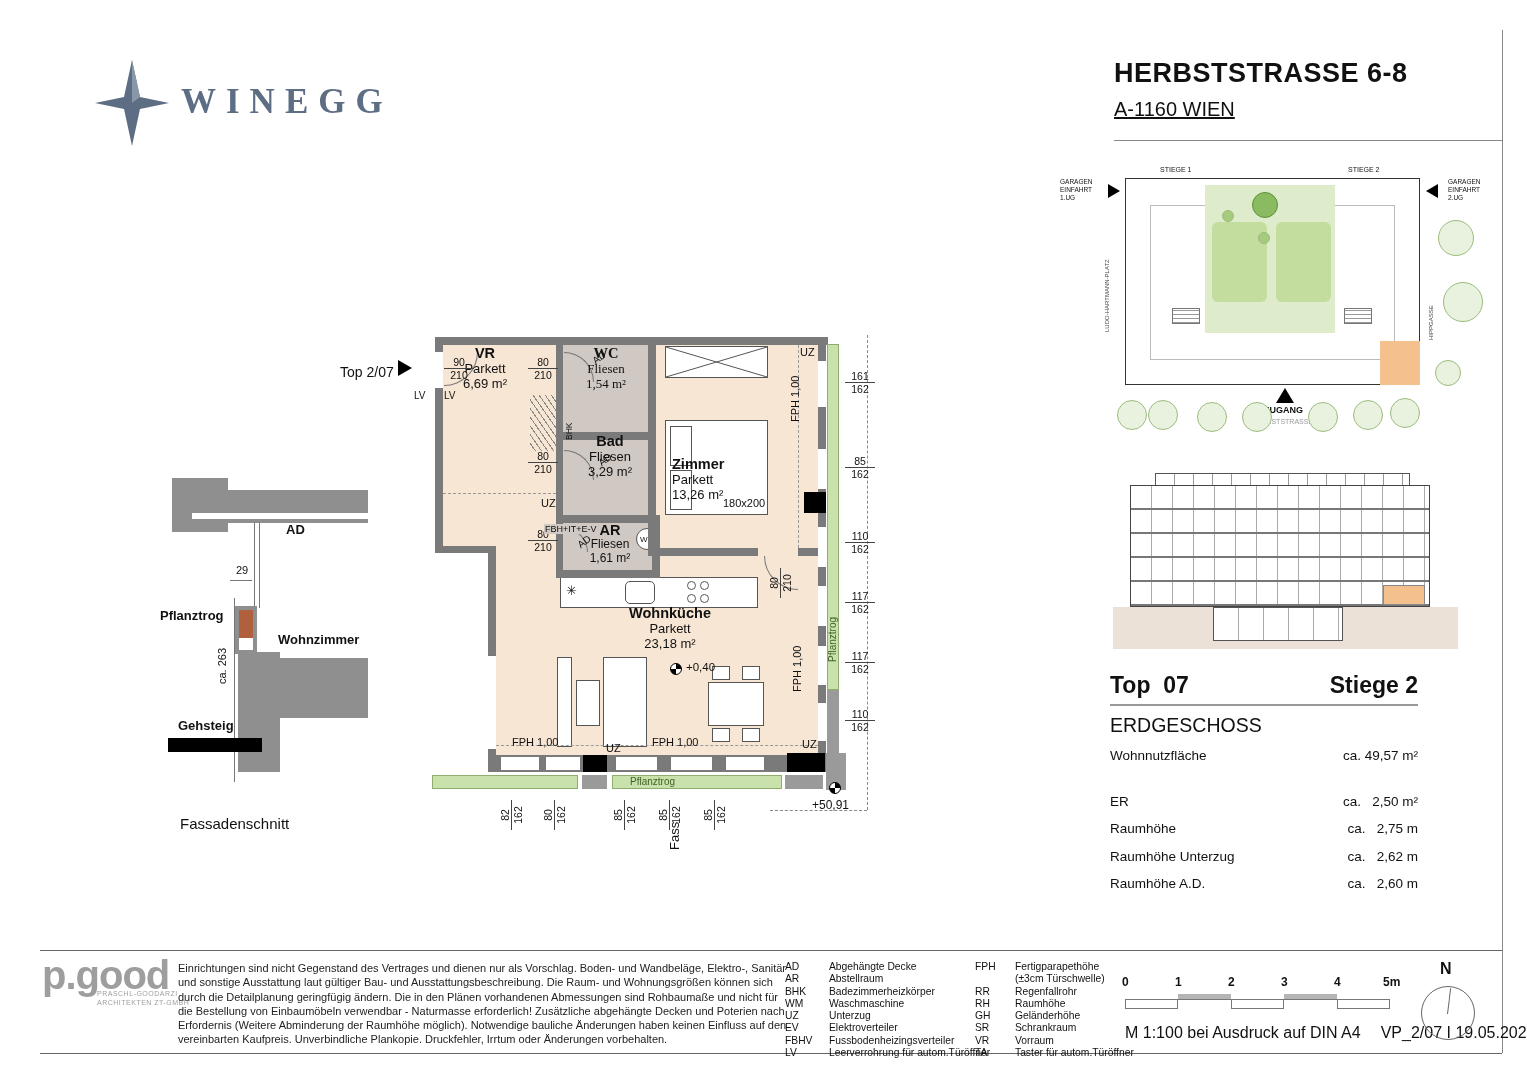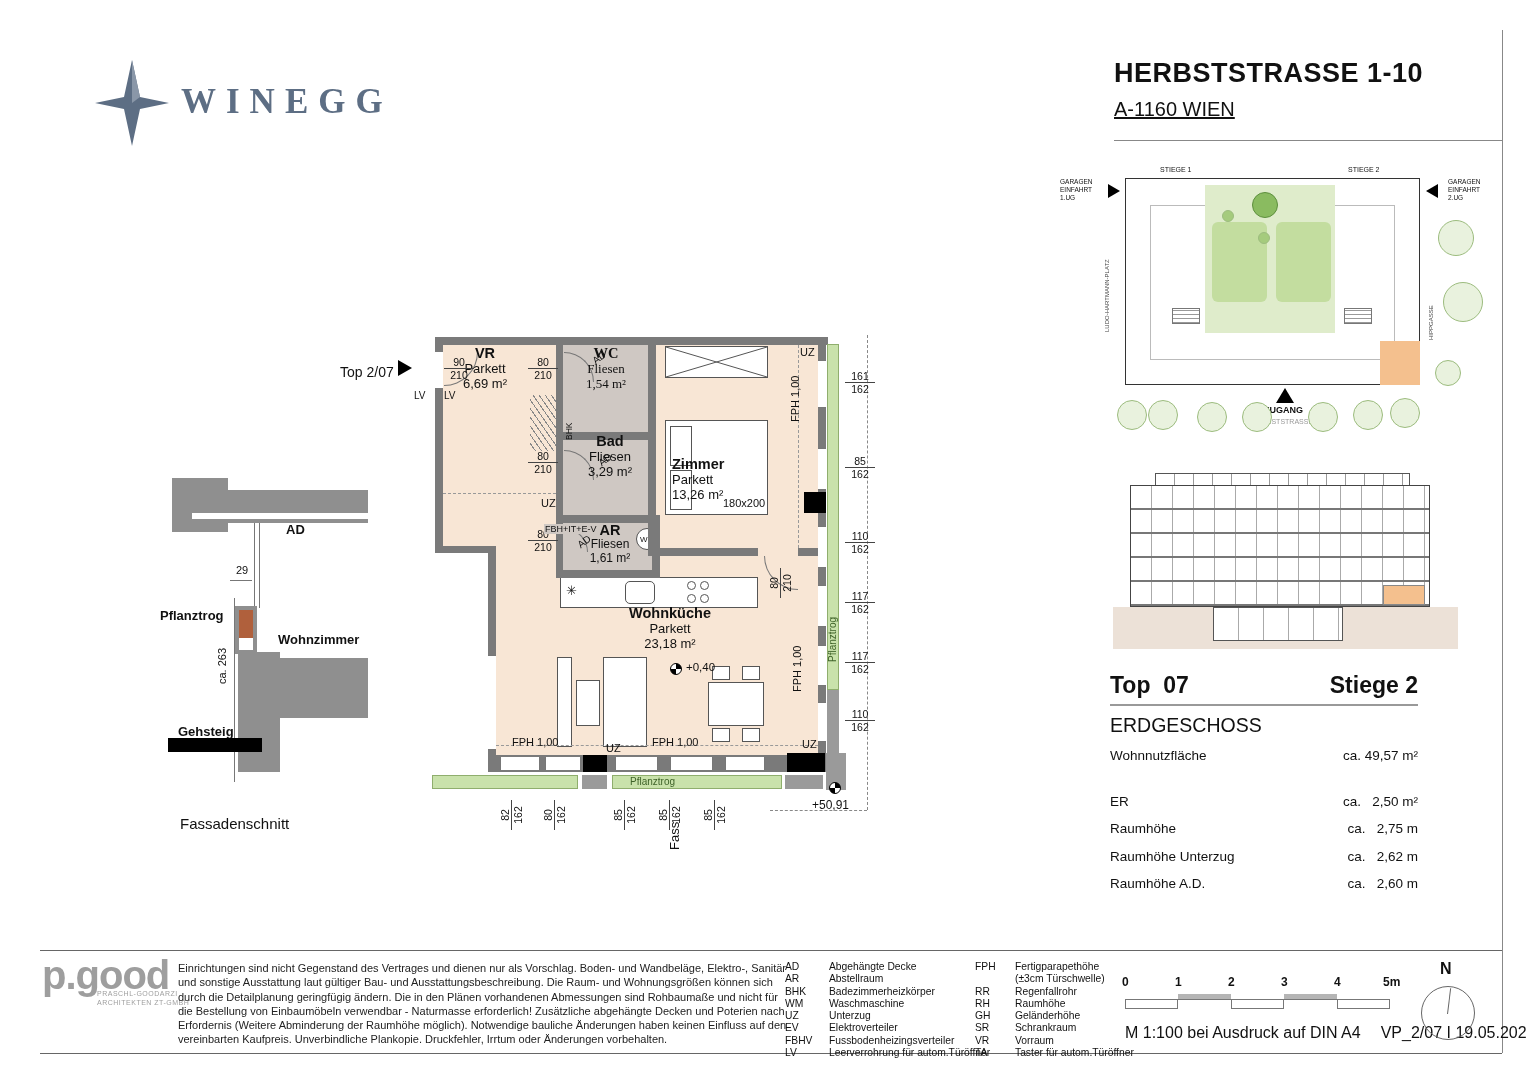--- a/index.html
+++ b/index.html
@@ -52,21 +52,21 @@
   <div class="abs" style="left:1502px;top:30px;width:1px;height:1023px;background:#888;"></div>
 
   <div class="abs" style="left:95px;top:60px;width:330px;height:90px;">
     <svg width="74" height="86" viewBox="0 0 74 86" style="position:absolute;left:0;top:0;">
       <polygon points="37,0 45,37 74,43 45,49 37,86 29,49 0,43 29,37" fill="#5d6e84"></polygon>
       <polygon points="37,0 45,37 37,43 37,0" fill="#8a97a8"></polygon>
     </svg>
     <span class="lbl" style="left:86px;top:22px;font-family:'Liberation Serif','DejaVu Serif',serif;font-size:35px;font-weight:bold;letter-spacing:10px;color:#5d6e84;">WINEGG</span>
   </div>
 
-  <div class="lbl b" style="left:1114px;top:58px;font-size:27px;letter-spacing:.5px;">HERBSTSTRASSE 1-10</div>
+  <div class="lbl b" style="left:1114px;top:58px;font-size:27px;letter-spacing:.5px;">HERBSTSTRASSE 6-8</div>
   <div class="lbl" style="left:1114px;top:98px;font-size:20px;text-decoration:underline;">A-1160 WIEN</div>
   <div class="abs" style="left:1114px;top:140px;width:388px;height:1px;background:#888;"></div>
 
   <div class="abs" style="left:340px;top:330px;width:560px;height:540px;">
 
     <div class="lbl" style="left:0px;top:34px;font-size:14px;">Top 2/07</div>
     <div class="tri-r" style="left:58px;top:30px;"></div>
 
     <div class="peach" style="left:103px;top:15px;width:113px;height:201px;"></div>
     <div class="peach" style="left:316px;top:15px;width:162px;height:203px;"></div>
@@ -297,21 +297,21 @@
     <div class="gray" style="left:75px;top:136px;width:22px;height:48px;"></div>
     <div class="abs" style="left:79px;top:140px;width:14px;height:28px;background:#b0603c;"></div>
     <div class="abs" style="left:79px;top:168px;width:14px;height:12px;background:#fff;"></div>
     <div class="lbl b" style="left:0px;top:138px;font-size:13px;">Pflanztrog</div>
     <div class="lbl b" style="left:118px;top:162px;font-size:13px;">Wohnzimmer</div>
     <div class="gray" style="left:78px;top:182px;width:42px;height:120px;"></div>
     <div class="gray" style="left:112px;top:188px;width:96px;height:40px;"></div>
     <div class="gray" style="left:120px;top:228px;width:88px;height:20px;"></div>
     <div class="abs" style="left:74px;top:128px;width:1px;height:184px;background:#777;"></div>
     <div class="vtext" style="left:56px;top:214px;font-size:11px;">ca. 263</div>
-    <div class="lbl b" style="left:18px;top:254px;font-size:13px;">Gehsteig</div>
+    <div class="lbl b" style="left:18px;top:248px;font-size:13px;">Gehsteig</div>
     <div class="blk" style="left:8px;top:268px;width:94px;height:14px;"></div>
     <div class="lbl" style="left:20px;top:345px;font-size:15px;">Fassadenschnitt</div>
   </div>
 
   <div class="abs" style="left:1060px;top:160px;width:450px;height:285px;">
     <div class="abs" style="left:65px;top:18px;width:295px;height:207px;border:1.5px solid #333;background:#fff;box-sizing:border-box;"></div>
     <div class="abs" style="left:90px;top:45px;width:245px;height:155px;border:1px solid #bbb;box-sizing:border-box;"></div>
     <div class="abs" style="left:145px;top:25px;width:130px;height:148px;background:#dfeccb;"></div>
     <div class="abs" style="left:152px;top:62px;width:55px;height:80px;background:#c3dd9f;border-radius:6px;"></div>
     <div class="abs" style="left:216px;top:62px;width:55px;height:80px;background:#c3dd9f;border-radius:6px;"></div>

